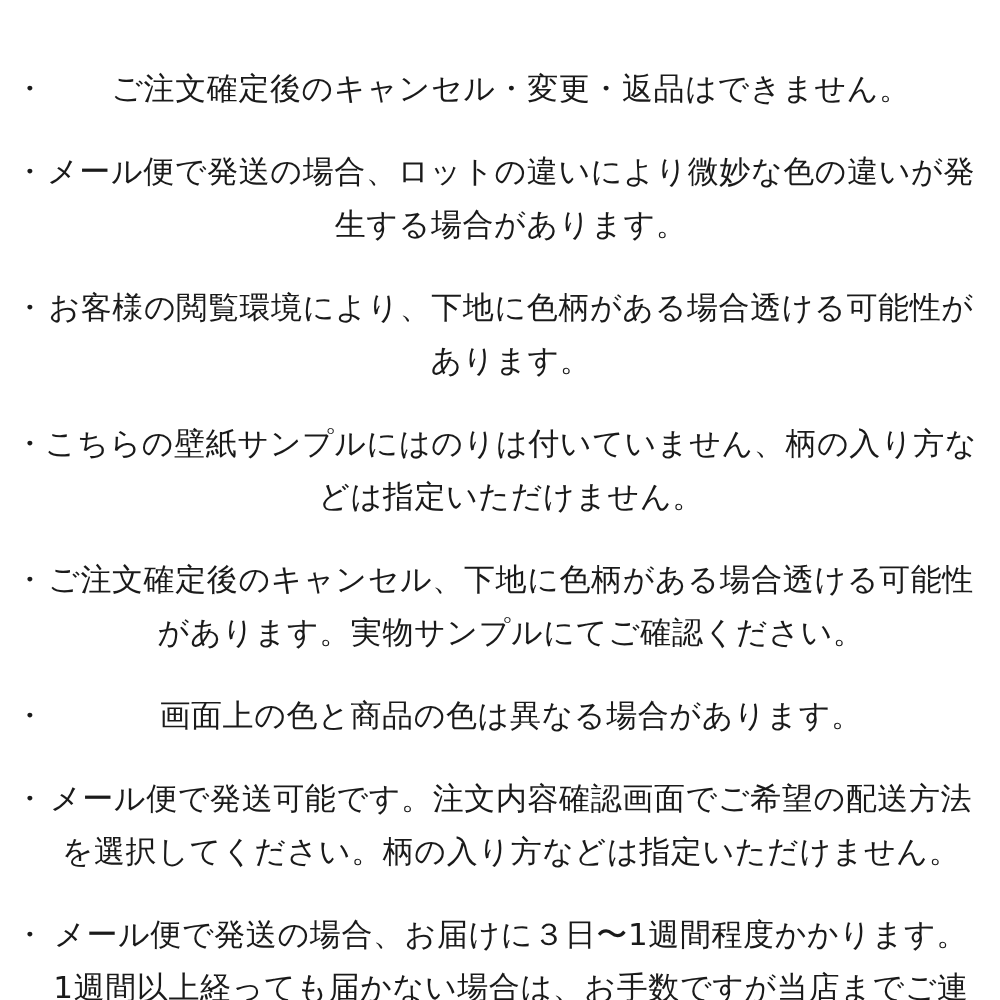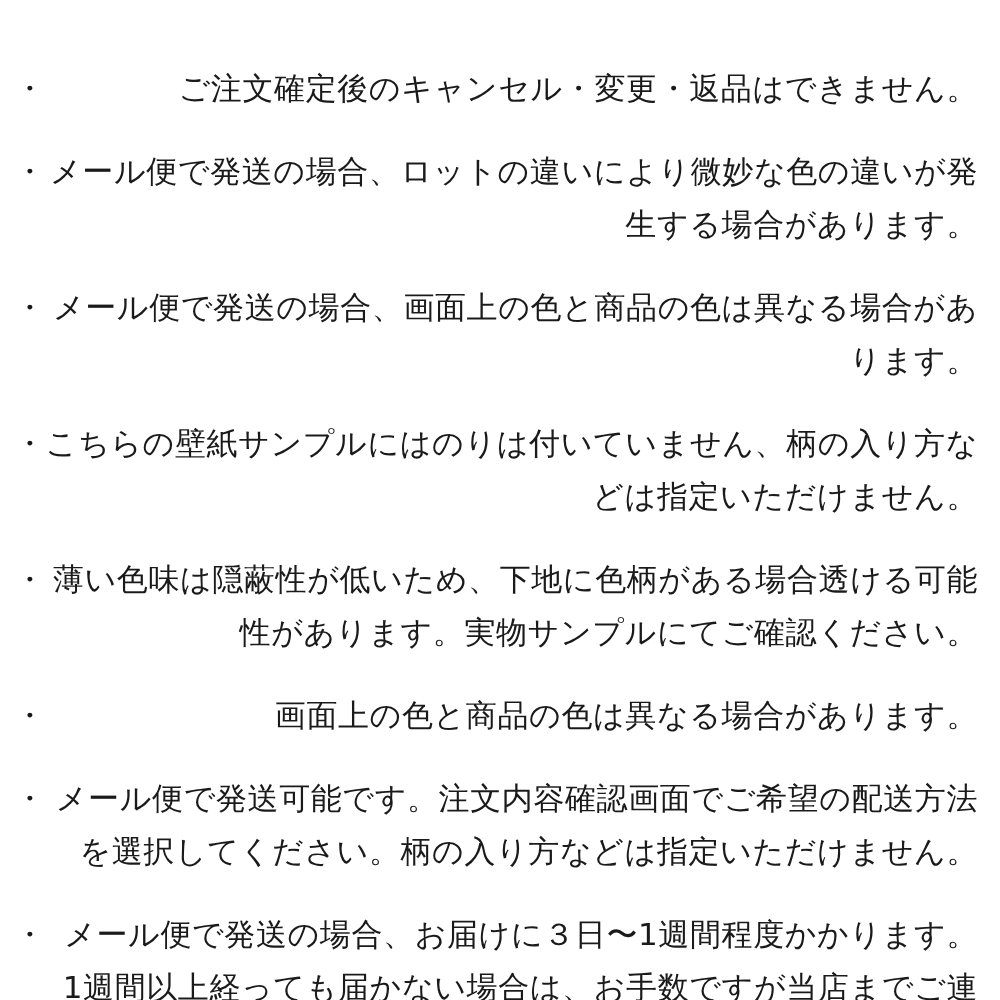--- a/index.html
+++ b/index.html
@@ -36,51 +36,51 @@
     line-height: 53px;
     text-align: left;
     color: #1a1a1a;
   }
   .notice-text {
     flex: 1 1 auto;
     font-size: 31px;
     line-height: 53px;
     letter-spacing: 0.6px;
     color: #1a1a1a;
-    text-align: right;
+    text-align: center;
   }
 </style>
 </head>
 <body>
 
 <div class="notice-list">
 
   <div class="notice-item">
     <span class="bullet">・</span>
     <span class="notice-text">ご注文確定後のキャンセル・変更・返品はできません。</span>
   </div>
 
   <div class="notice-item">
     <span class="bullet">・</span>
     <span class="notice-text">メール便で発送の場合、ロットの違いにより微妙な色の違いが発生する場合があります。</span>
   </div>
 
   <div class="notice-item">
     <span class="bullet">・</span>
-    <span class="notice-text">メール便で発送の場合、画面上の色と商品の色は異なる場合があります。</span>
+    <span class="notice-text">お客様の閲覧環境により、下地に色柄がある場合透ける可能性があります。</span>
   </div>
 
   <div class="notice-item">
     <span class="bullet">・</span>
     <span class="notice-text">こちらの壁紙サンプルにはのりは付いていません、柄の入り方などは指定いただけません。</span>
   </div>
 
   <div class="notice-item">
     <span class="bullet">・</span>
-    <span class="notice-text">薄い色味は隠蔽性が低いため、下地に色柄がある場合透ける可能性があります。実物サンプルにてご確認ください。</span>
+    <span class="notice-text">ご注文確定後のキャンセル、下地に色柄がある場合透ける可能性があります。実物サンプルにてご確認ください。</span>
   </div>
 
   <div class="notice-item">
     <span class="bullet">・</span>
     <span class="notice-text">画面上の色と商品の色は異なる場合があります。</span>
   </div>
 
   <div class="notice-item">
     <span class="bullet">・</span>
     <span class="notice-text">メール便で発送可能です。注文内容確認画面でご希望の配送方法を選択してください。柄の入り方などは指定いただけません。</span>

